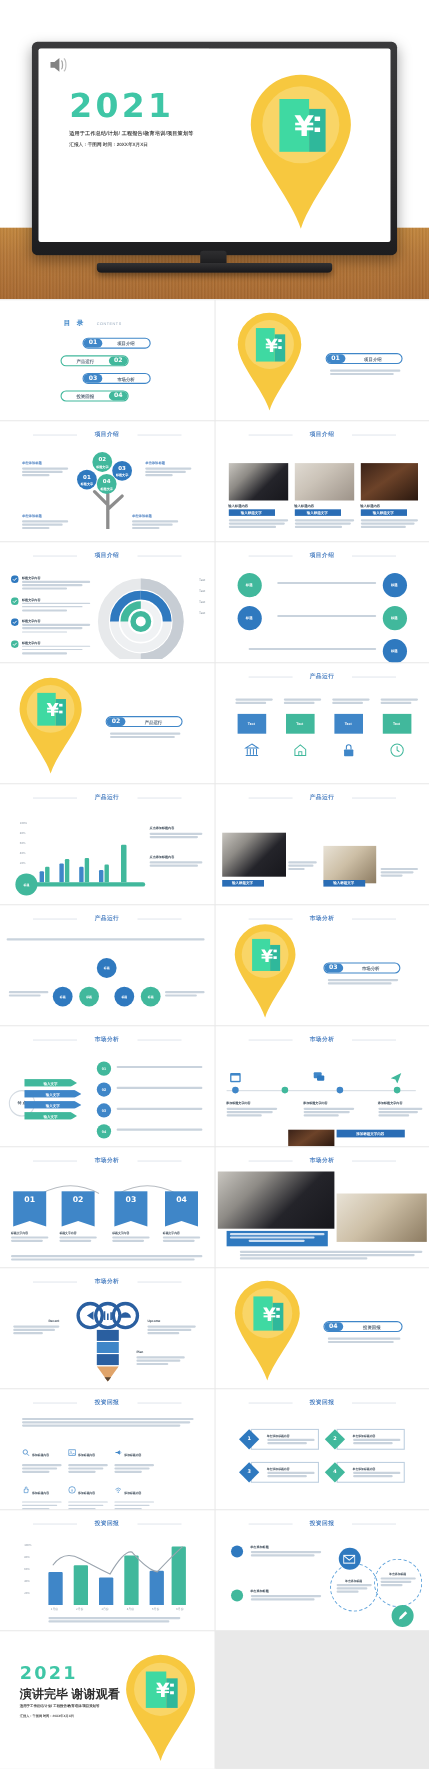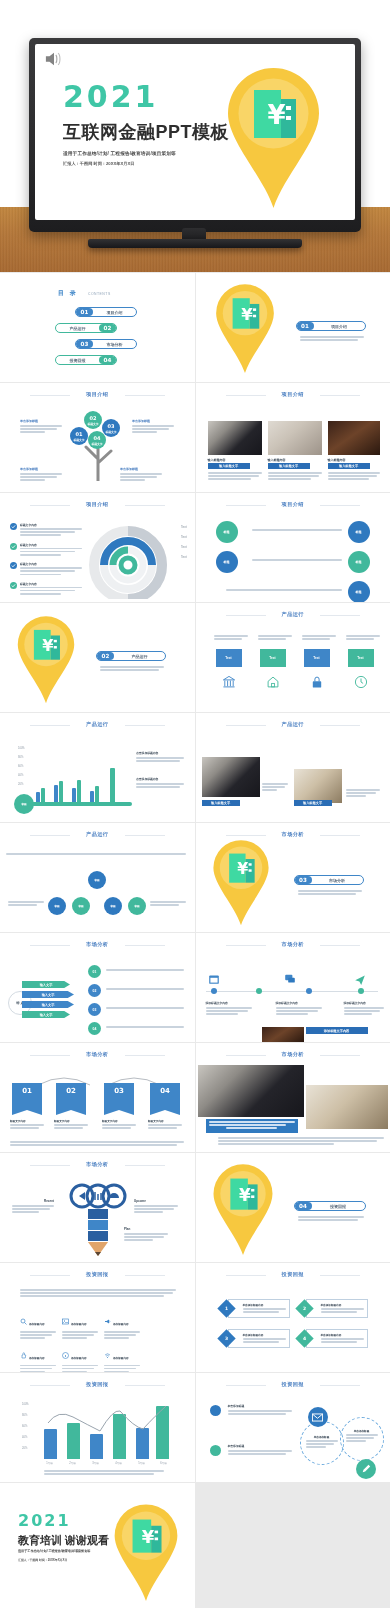--- a/index.html
+++ b/index.html
@@ -140,21 +140,20 @@
       <div class="tv-screen">
 
         <svg class="speaker-icon" viewBox="0 0 24 20">
           <path d="M3 7h4l5-4v14l-5-4H3z" fill="#5a5a5a"></path>
           <path d="M14 5.5c1.6 1.2 1.6 7.8 0 9" stroke="#8a8a8a" stroke-width="1.3" fill="none"></path>
           <path d="M16.5 3.5c2.8 2 2.8 11 0 13" stroke="#a8a8a8" stroke-width="1.2" fill="none"></path>
         </svg>
 
         <div class="hero-txt">
           <div class="hero-year">2021</div>
-          <div class="hero-title">互联网金融PPT模板</div>
           <div class="hero-sub">适用于工作总结/计划/ 工程报告/教育培训/项目策划等</div>
           <div class="hero-sub2">汇报人：千图网  时间：20XX年X月X日</div>
         </div>
 
         <div class="hero-pin">
           <svg width="95" height="145" viewBox="0 0 95 145">
             <path d="M47.5 2 A45.5 45.5 0 0 1 93 47.5 C93 75 58 110 47.5 142 C37 110 2 75 2 47.5 A45.5 45.5 0 0 1 47.5 2 Z" fill="#f7c83f"></path>
             <circle cx="47.5" cy="47.5" r="35" fill="#f9d567"></circle>
             <rect x="28" y="24" width="27" height="48" fill="#3fd9a2"></rect>
             <rect x="55" y="33" width="15" height="39" fill="#2fb89b"></rect>
@@ -892,21 +891,21 @@
       <div style="position:absolute;left:150px;top:56px;width:32px">
         <div style="font-size:2.6px;color:#3c4a58;font-weight:700;text-align:center;margin-bottom:1px">单击添加标题</div>
         <span class="ln"></span>
           <span class="ln" style="width:88%"></span>
           <span class="ln" style="width:64%"></span>
       </div>
     </div>
 
     <div class="last-slide">
       <div class="l-year">2021</div>
-      <div class="l-title">教育培训 谢谢观看</div>
+      <div class="l-title">演讲完毕 谢谢观看</div>
       <div class="l-sub">适用于工作总结/计划/ 工程报告/教育培训/项目策划等</div>
       <div class="l-sub2">汇报人：千图网  时间：20XX年X月X日</div>
       <div style="position:absolute;right:16px;top:20px">
         <svg width="66" height="100" viewBox="0 0 95 145">
           <path d="M47.5 2 A45.5 45.5 0 0 1 93 47.5 C93 75 58 110 47.5 142 C37 110 2 75 2 47.5 A45.5 45.5 0 0 1 47.5 2 Z" fill="#f7c83f"></path>
           <circle cx="47.5" cy="47.5" r="35" fill="#f9d567"></circle>
           <rect x="28" y="24" width="27" height="48" fill="#3fd9a2"></rect>
             <rect x="55" y="33" width="15" height="39" fill="#2fb89b"></rect>
           <rect x="60" y="40" width="5" height="4" fill="#fff"></rect>
             <rect x="60" y="50" width="5" height="4" fill="#fff"></rect>

